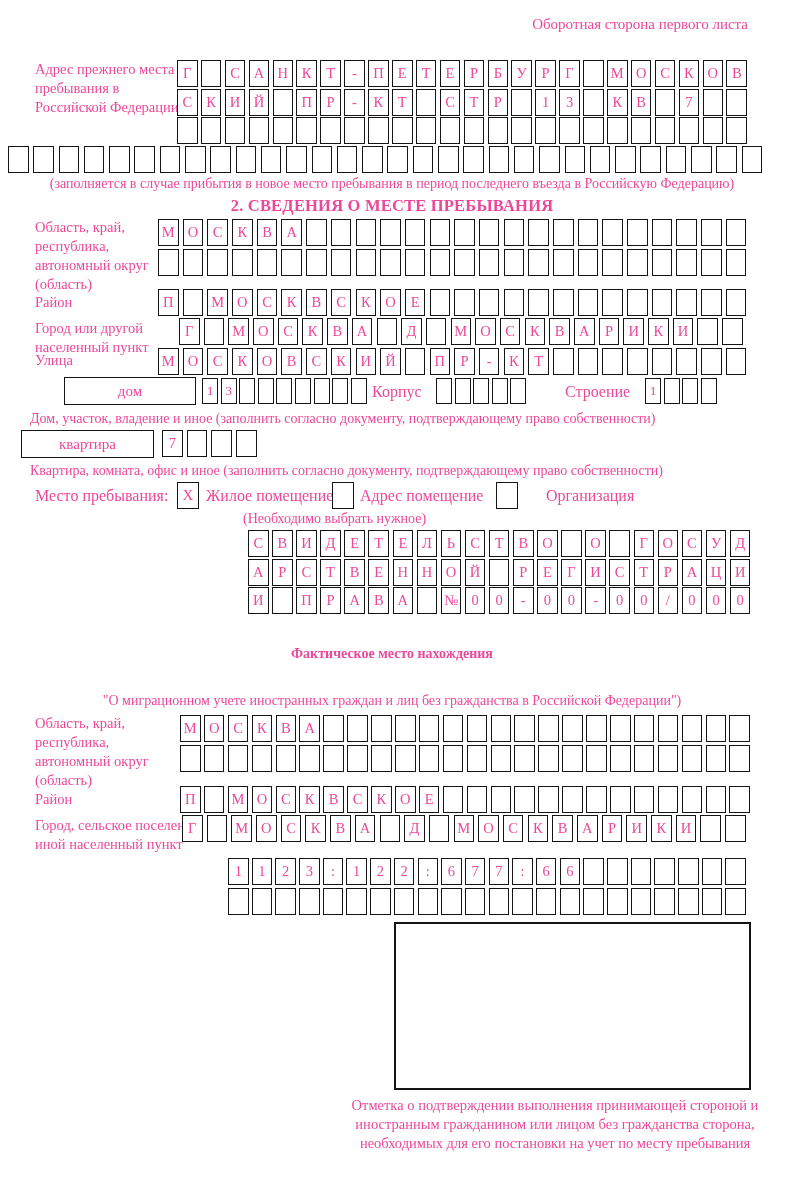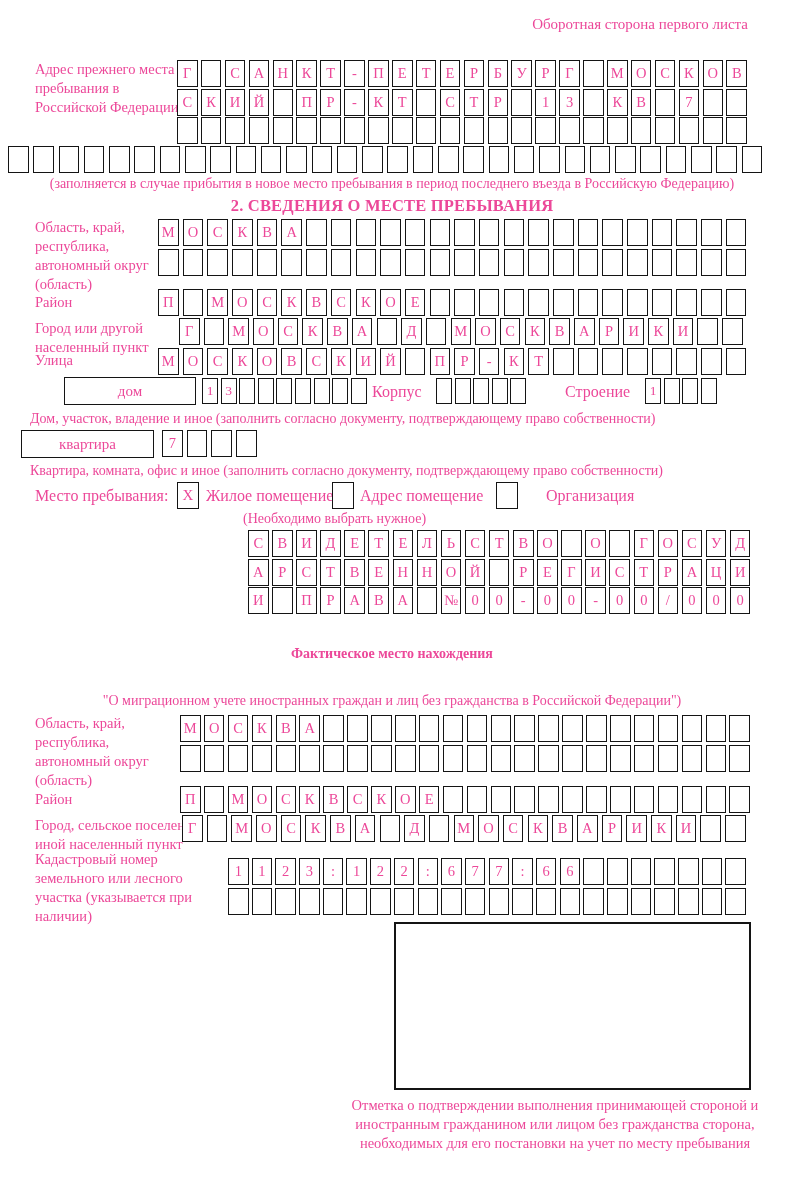--- a/index.html
+++ b/index.html
@@ -528,21 +528,20 @@
       <span class="cell">В</span>
       <span class="cell">А</span>
       <span class="cell">Р</span>
       <span class="cell">И</span>
       <span class="cell">К</span>
       <span class="cell">И</span>
       <span class="cell"></span>
       <span class="cell"></span>
     </div>
 
-  <div class="lbl" style="top:850px;left:35px;width:185px">Кадастровый номер земельного или лесного участка (указывается при наличии)</div>
   <div class="col g3" style="top:858px;left:228px">
     <div class="boxrow g32">
         <span class="cell">1</span>
         <span class="cell">1</span>
         <span class="cell">2</span>
         <span class="cell">3</span>
         <span class="cell">:</span>
         <span class="cell">1</span>
         <span class="cell">2</span>
         <span class="cell">2</span>

